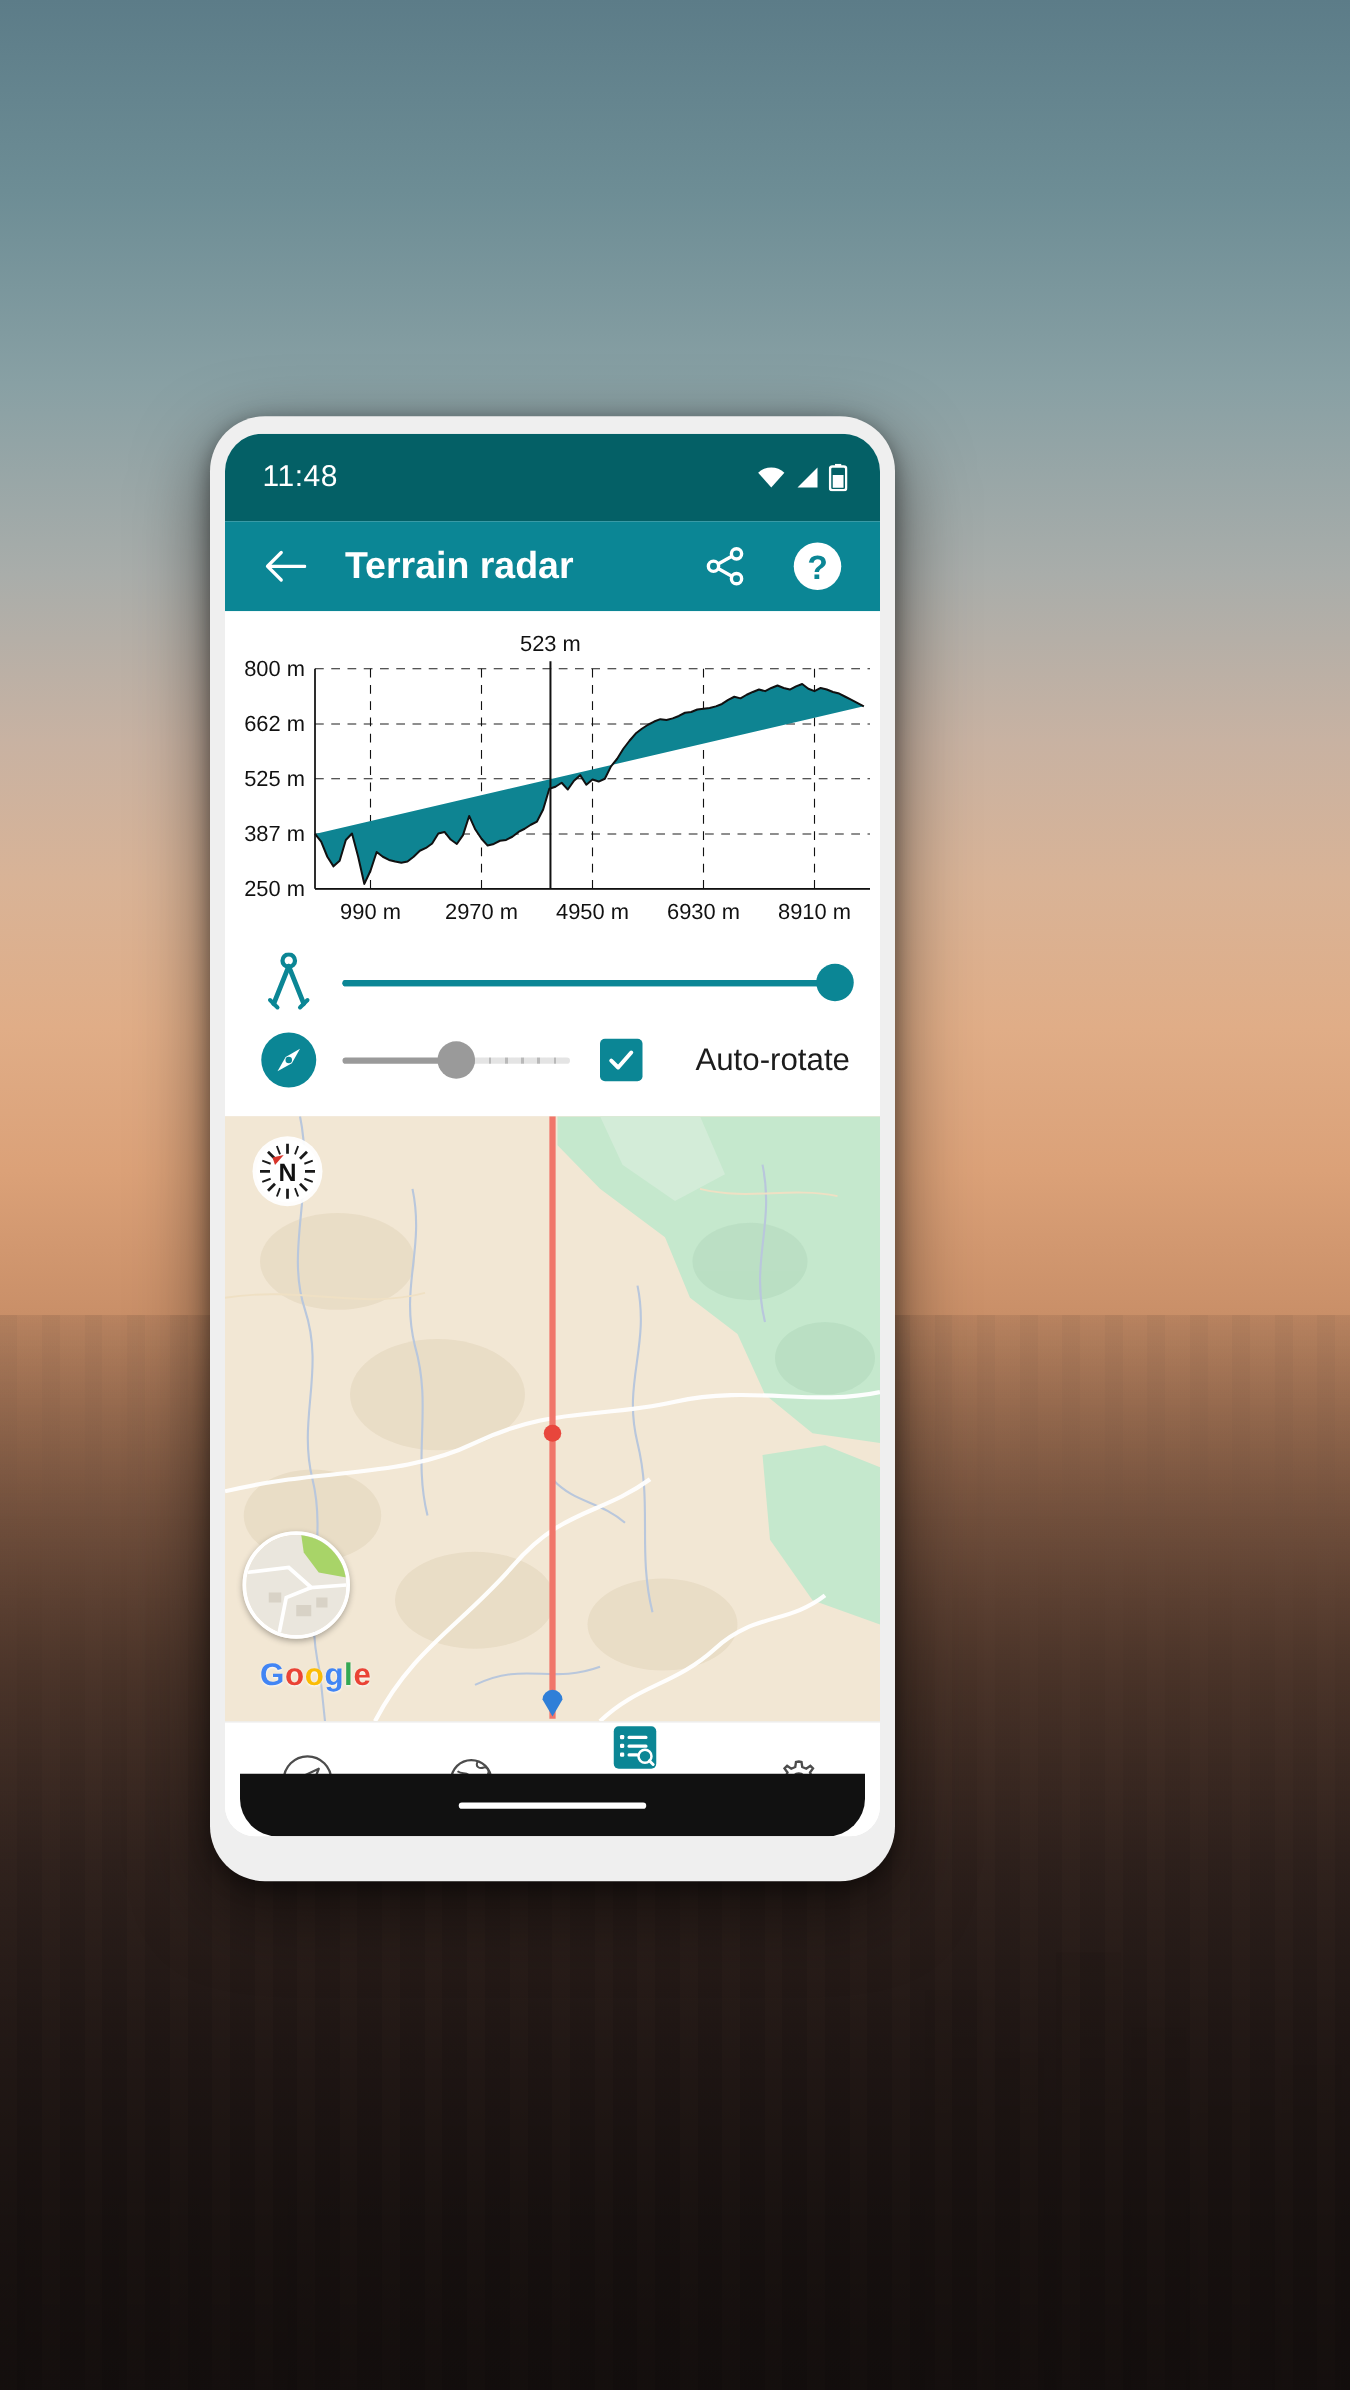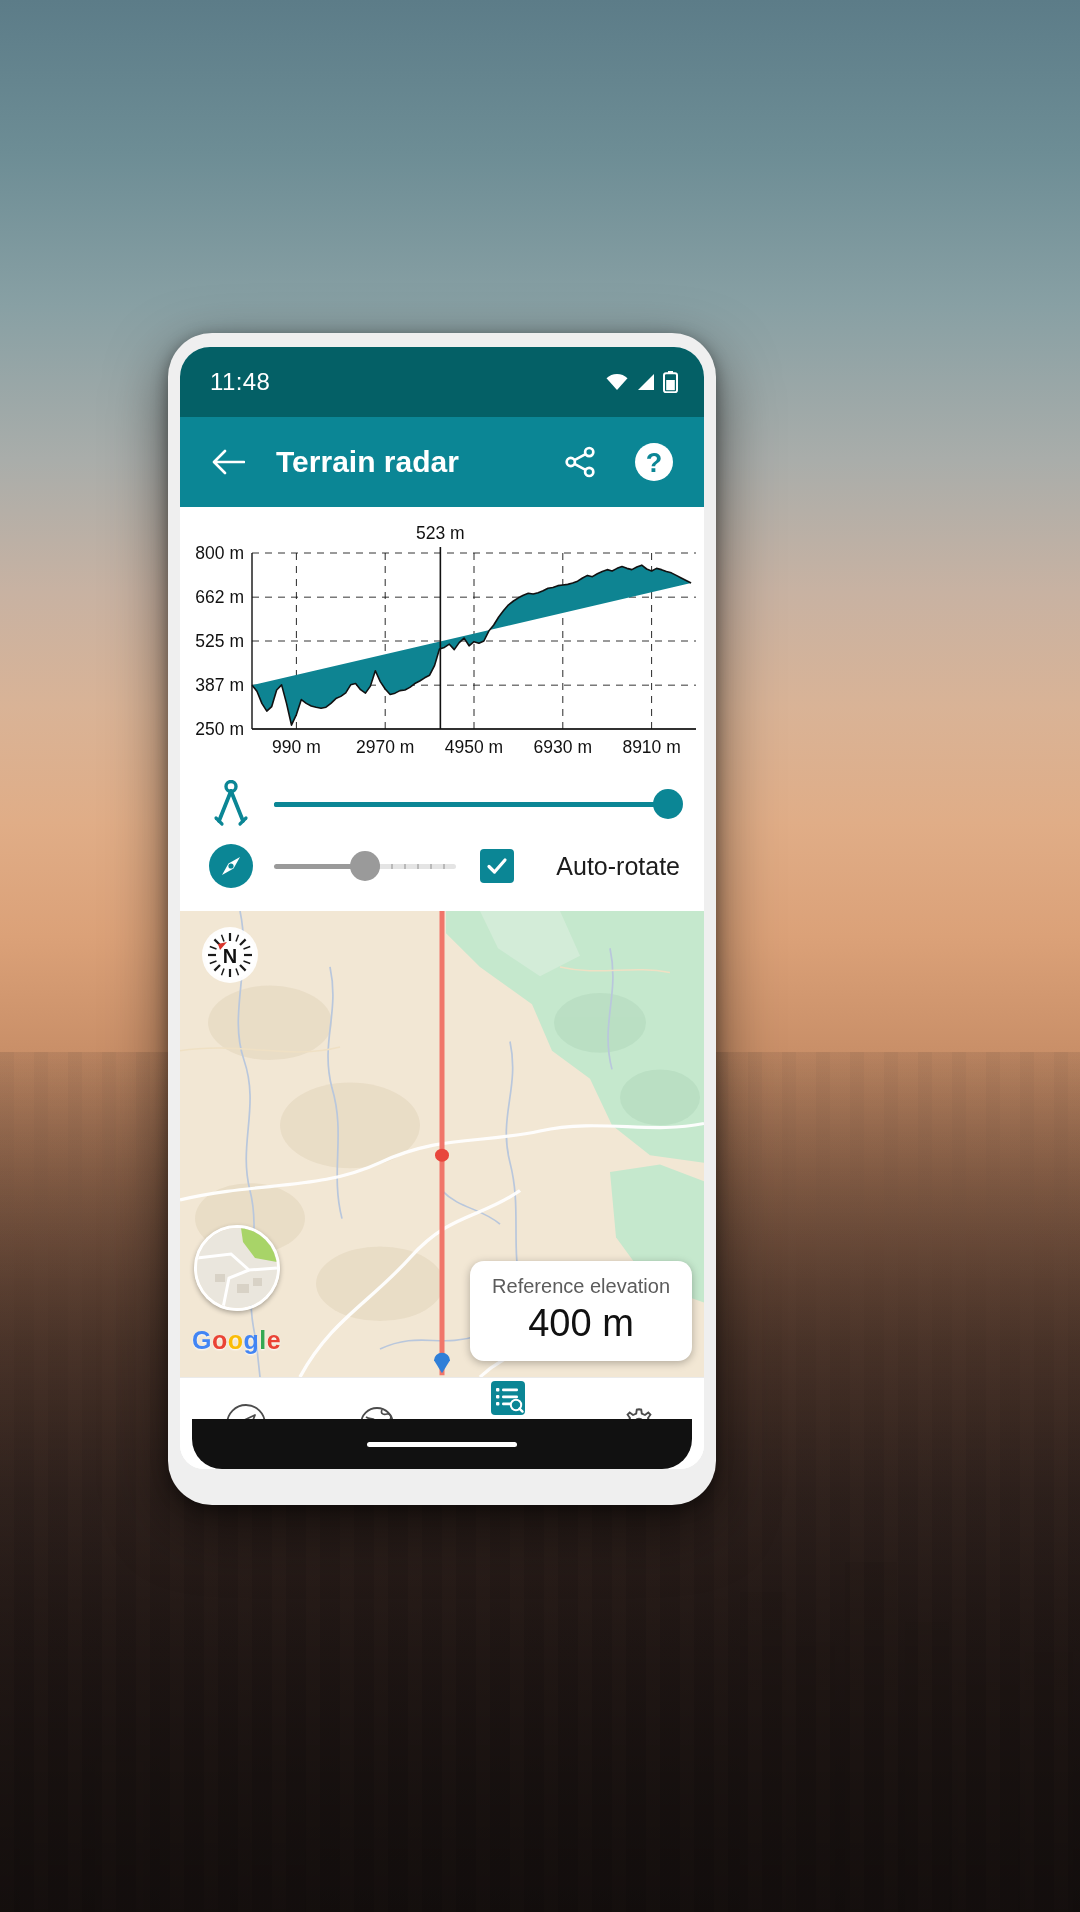--- a/index.html
+++ b/index.html
@@ -86,21 +86,21 @@
     justify-content: space-between;
     padding: 0 26px 0 30px;
     flex: 0 0 auto;
   }
   #clock { color: #fff; font-size: 24px; letter-spacing: .4px; }
   #sysicons { display: flex; align-items: center; gap: 7px; }
   #sysicons svg { display: block; }
 
   
   #appbar {
-    height: 90px;
+    height: 72px;
     background: #0b8695;
     display: flex;
     align-items: center;
     padding: 0 24px 0 22px;
     flex: 0 0 auto;
     gap: 6px;
   }
   #appbar .back { width: 52px; height: 52px; display: flex; align-items: center; justify-content: center; cursor: pointer; }
   #appbar .title {
     color: #fff;
@@ -178,21 +178,21 @@
   }
   #minimap {
     position: absolute; left: 14px; bottom: 66px;
     width: 86px; height: 86px; border-radius: 50%;
     overflow: hidden;
     border: 3px solid #fff;
     box-shadow: 0 2px 5px rgba(0,0,0,.3);
     cursor: pointer;
   }
   #googlelogo {
-    position: absolute; left: 12px; bottom: 22px;
+    position: absolute; left: 28px; bottom: 22px;
     font-size: 25px; font-weight: bold; letter-spacing: .5px;
     font-family: "Liberation Sans", sans-serif;
     text-shadow: 0 1px 2px rgba(255,255,255,.9);
   }
   #googlelogo span:nth-child(1){color:#4285F4}
   #googlelogo span:nth-child(2){color:#EA4335}
   #googlelogo span:nth-child(3){color:#FBBC05}
   #googlelogo span:nth-child(4){color:#4285F4}
   #googlelogo span:nth-child(5){color:#34A853}
   #googlelogo span:nth-child(6){color:#EA4335}
@@ -461,24 +461,20 @@
           <rect x="18" y="46" width="10" height="8" fill="#d8d2c6"></rect>
           <rect x="40" y="56" width="12" height="9" fill="#d8d2c6"></rect>
           <rect x="56" y="50" width="9" height="8" fill="#d8d2c6"></rect>
         </svg>
       </div>
 
       <div id="googlelogo">
         <span>G</span><span>o</span><span>o</span><span>g</span><span>l</span><span>e</span>
       </div>
 
-      <div id="refcard">
-        <div class="rl">Reference elevation</div>
-        <div class="rv">400 m</div>
-      </div>
     </div>
 
     <div id="bottomnav">
       <div class="navitem">
         <svg width="42" height="42" viewBox="0 0 42 42">
           <circle cx="21" cy="21" r="19" fill="none" stroke="#4c4c4c" stroke-width="1.8"></circle>
           <path d="M30 12 L13 20 L20 23 L23 30 Z" fill="none" stroke="#4c4c4c" stroke-width="1.8" stroke-linejoin="round"></path>
         </svg>
       </div>
       <div class="navitem">

